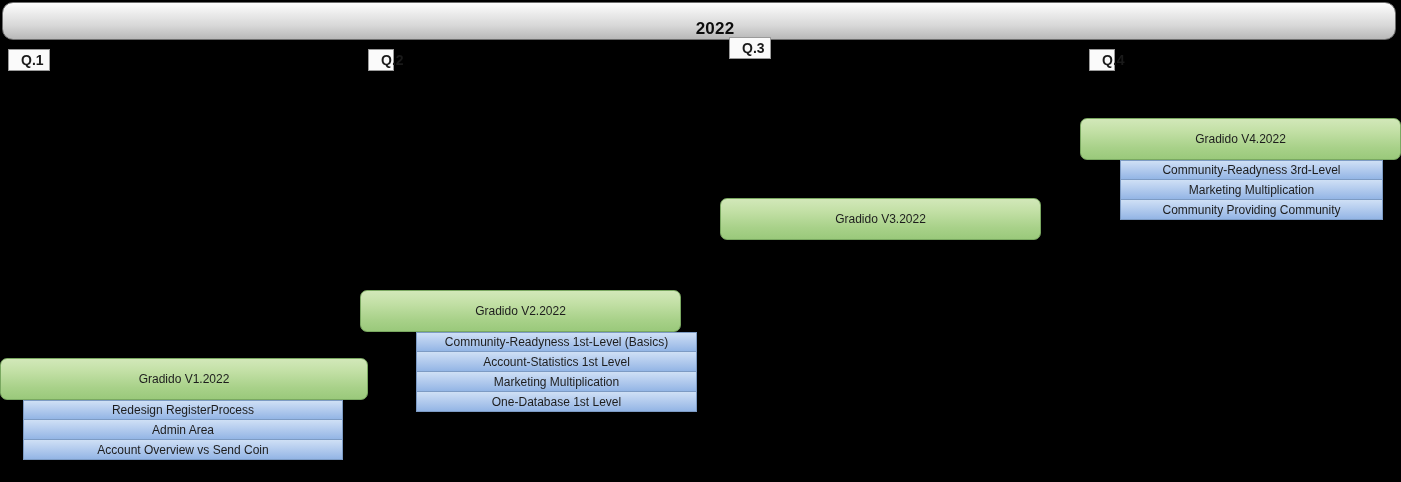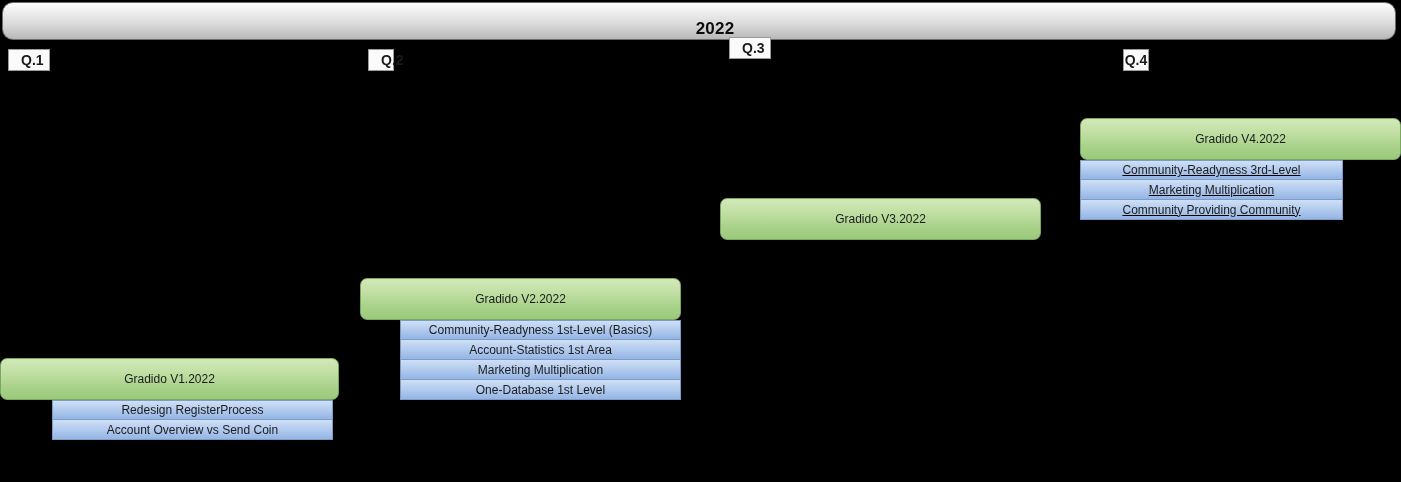--- a/index.html
+++ b/index.html
@@ -106,69 +106,72 @@
 
 <div class="quarter-label" style="left:8px; top:49px; width:42px;">
   <span>Q.1</span>
 </div>
 <div class="quarter-label" style="left:368px; top:49px; width:22px;">
   <span>Q.2</span>
 </div>
 <div class="quarter-label" style="left:729px; top:37px; width:42px;">
   <span>Q.3</span>
 </div>
-<div class="quarter-label" style="left:1123px; top:49px; width:24px;justify-content:center;">
+<div class="quarter-label" style="left:1089px; top:49px; width:24px;">
   <span>Q.4</span>
 </div>
 
 <div class="release-group" style="left:0px; top:358px; width:321px;">
-  <div class="release-header" style="width:339px;border-radius:7px;">
+  <div class="release-header" style="width:368px;border-radius:7px;">
     <span class="release-header-label">Gradido V1.2022</span>
   </div>
-  <div class="feature-list" style="margin-left:52px; width:281px;">
+  <div class="feature-list" style="margin-left:23px; width:320px;">
     <div class="feature-row first">
       <span class="feature-label">Redesign RegisterProcess</span>
+    </div>
+    <div class="feature-row">
+      <span class="feature-label">Admin Area</span>
     </div>
     <div class="feature-row">
       <span class="feature-label">Account Overview vs Send Coin</span>
     </div>
   </div>
 </div>
 
-<div class="release-group" style="left:360px; top:278px; width:321px;">
+<div class="release-group" style="left:360px; top:290px; width:321px;">
   <div class="release-header" style="width:321px;">
     <span class="release-header-label">Gradido V2.2022</span>
   </div>
-  <div class="feature-list" style="margin-left:40px; width:281px;">
+  <div class="feature-list" style="margin-left:56px; width:281px;">
     <div class="feature-row first">
       <span class="feature-label">Community-Readyness 1st-Level (Basics)</span>
     </div>
     <div class="feature-row">
-      <span class="feature-label">Account-Statistics 1st Area</span>
+      <span class="feature-label">Account-Statistics 1st Level</span>
     </div>
     <div class="feature-row">
       <span class="feature-label">Marketing Multiplication</span>
     </div>
     <div class="feature-row">
       <span class="feature-label">One-Database 1st Level</span>
     </div>
   </div>
 </div>
 
 <div class="release-group" style="left:720px; top:198px; width:321px;">
   <div class="release-header" style="width:321px;align-items:center;">
     <span class="release-header-label">Gradido V3.2022</span>
   </div>
 </div>
 
 <div class="release-group" style="left:1080px; top:118px; width:321px;">
   <div class="release-header" style="width:321px;">
     <span class="release-header-label">Gradido V4.2022</span>
   </div>
-  <div class="feature-list" style="width:263px;text-decoration:underline;">
+  <div class="feature-list" style="margin-left:40px; width:263px;">
     <div class="feature-row first">
       <span class="feature-label">Community-Readyness 3rd-Level</span>
     </div>
     <div class="feature-row">
       <span class="feature-label">Marketing Multiplication</span>
     </div>
     <div class="feature-row">
       <span class="feature-label">Community Providing Community</span>
     </div>
   </div>

